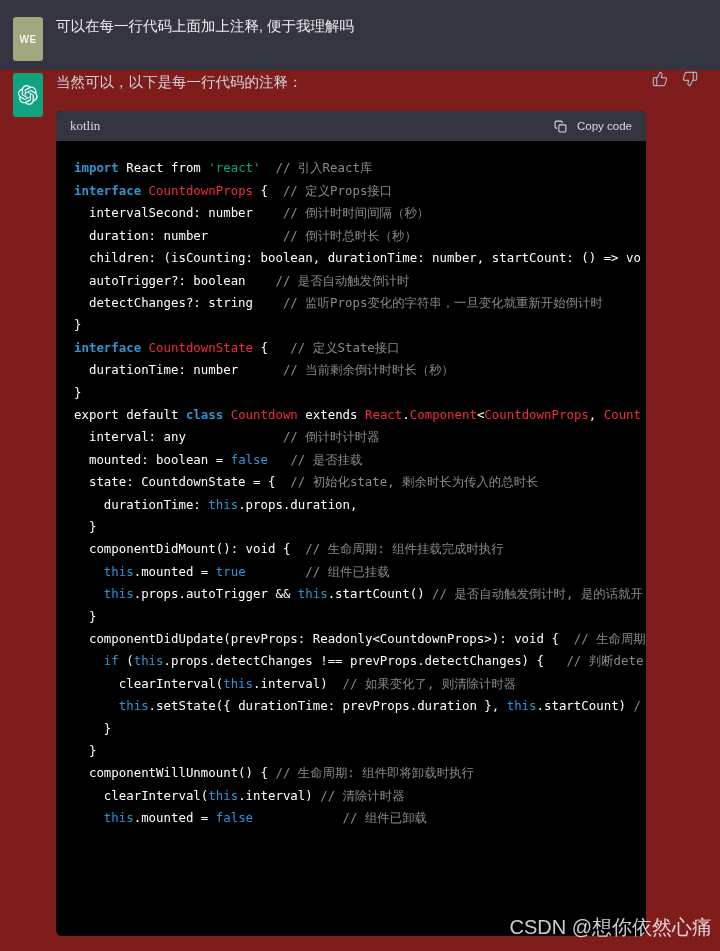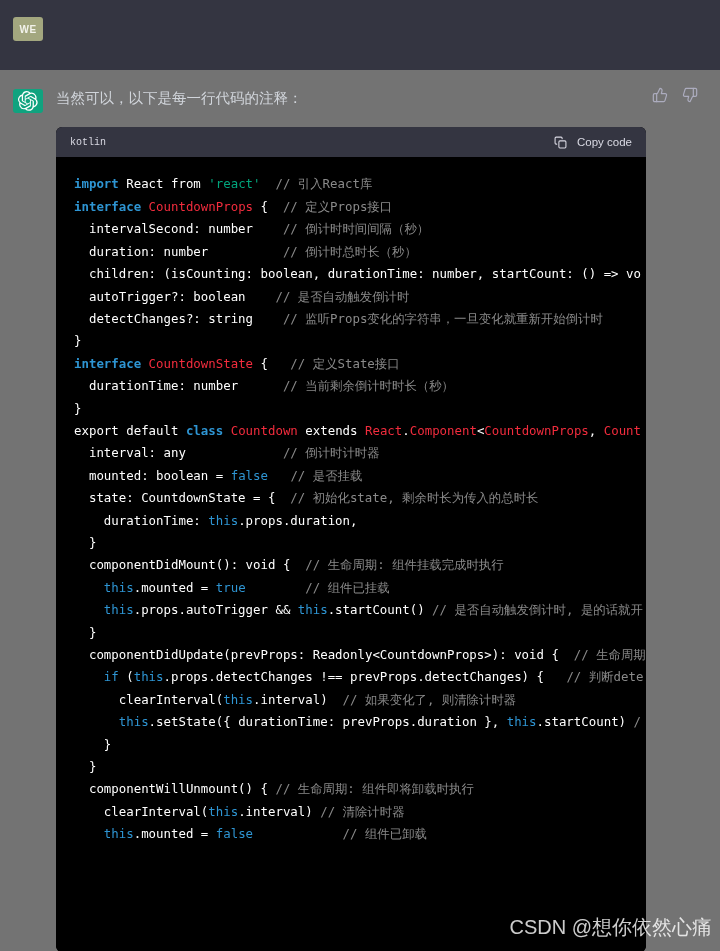--- a/index.html
+++ b/index.html
@@ -24,37 +24,37 @@
     align-items: flex-start;
     padding: 18px 0 18px 0;
     width: 100%;
   }
   .msg-row.user {
     background: #343541;
     height: 70px;
     padding-top: 15px;
   }
   .msg-row.assistant {
-    background: #737373;
-    padding-top: 17px;
+    background: #7f1d1d;
+    padding-top: 1px;
     padding-bottom: 0;
     min-height: 881px;
     align-items: flex-start;
   }
 
   .avatar-col {
     width: 56px;
     min-width: 56px;
     display: flex;
     justify-content: center;
     padding-top: 2px;
   }
   .avatar {
     width: 30px;
-    height: 24px;
+    height: 44px;
     border-radius: 3px;
     display: flex;
     align-items: center;
     justify-content: center;
     font-size: 10px;
     font-weight: 700;
     letter-spacing: .5px;
     color: #ffffff;
     flex-shrink: 0;
   }
@@ -104,22 +104,22 @@
     background: #343541;
     display: flex;
     align-items: center;
     justify-content: space-between;
     padding: 0 14px 0 14px;
     position: relative;
     overflow: hidden;
   }
   .code-lang {
     color: #d9d9e3;
-    font-size: 10px;
-    font-family: Liberation Mono, monospace;
+    font-size: 13px;
+    font-family: Liberation Serif, serif;
     position: relative;
     z-index: 2;
   }
   .copy-btn {
     display: flex;
     align-items: center;
     gap: 10px;
     color: #d9d9e3;
     font-size: 11.5px;
     cursor: pointer;
@@ -182,20 +182,23 @@
   }
 </style>
 </head>
 <body>
 
 <div class="page">
 
   <div class="msg-row user">
     <div class="avatar-col">
       <div class="avatar user-av">WE</div>
+    </div>
+    <div class="msg-body">
+      <div class="msg-text">可以在每一行代码上面加上注释, 便于我理解吗</div>
     </div>
   </div>
 
   <div class="msg-row assistant">
     <div class="avatar-col">
       <div class="avatar bot-av">
         <svg width="20" height="20" viewBox="0 0 41 41" fill="none">
           <path d="M37.53 16.8a10.1 10.1 0 0 0-.87-8.3 10.23 10.23 0 0 0-11-4.9A10.12 10.12 0 0 0 18.04.12a10.23 10.23 0 0 0-9.76 7.07 10.11 10.11 0 0 0-6.76 4.9 10.23 10.23 0 0 0 1.26 12A10.1 10.1 0 0 0 3.64 32.4a10.23 10.23 0 0 0 11.02 4.9 10.1 10.1 0 0 0 7.62 3.4 10.23 10.23 0 0 0 9.76-7.08 10.1 10.1 0 0 0 6.76-4.9 10.23 10.23 0 0 0-1.27-11.99zM22.28 38.1a7.6 7.6 0 0 1-4.88-1.76l.24-.14 8.1-4.68a1.32 1.32 0 0 0 .67-1.15V18.95l3.43 1.98c.03.02.6.06.06.1v9.46a7.63 7.63 0 0 1-7.62 7.61zM5.9 31.1a7.59 7.59 0 0 1-.9-5.1l.24.14 8.1 4.68a1.32 1.32 0 0 0 1.33 0l9.9-5.71v3.96a.12.12 0 0 1-.05.1l-8.19 4.73a7.63 7.63 0 0 1-10.4-2.8zM3.76 13.46a7.59 7.59 0 0 1 3.98-3.34v9.63c0 .47.25.9.66 1.14l9.86 5.69-3.43 1.98a.12.12 0 0 1-.12 0l-8.18-4.72a7.63 7.63 0 0 1-2.79-10.4zm28.1 6.54l-9.9-5.72 3.43-1.97a.12.12 0 0 1 .12 0l8.18 4.72a7.62 7.62 0 0 1-1.17 13.75v-9.64c0-.47-.24-.9-.65-1.14zm3.41-5.13l-.24-.15-8.09-4.72a1.32 1.32 0 0 0-1.33 0l-9.9 5.72v-3.96a.12.12 0 0 1 .05-.1l8.18-4.72a7.62 7.62 0 0 1 11.33 7.93zM13.83 21.9L10.4 19.9a.12.12 0 0 1-.06-.1v-9.45a7.62 7.62 0 0 1 12.5-5.85l-.25.14-8.09 4.68a1.32 1.32 0 0 0-.67 1.15l-.01 11.42zm1.86-4.01l4.41-2.55 4.42 2.54v5.1l-4.4 2.54-4.43-2.55v-5.09z" fill="#ffffff"></path>
         </svg>
       </div>

